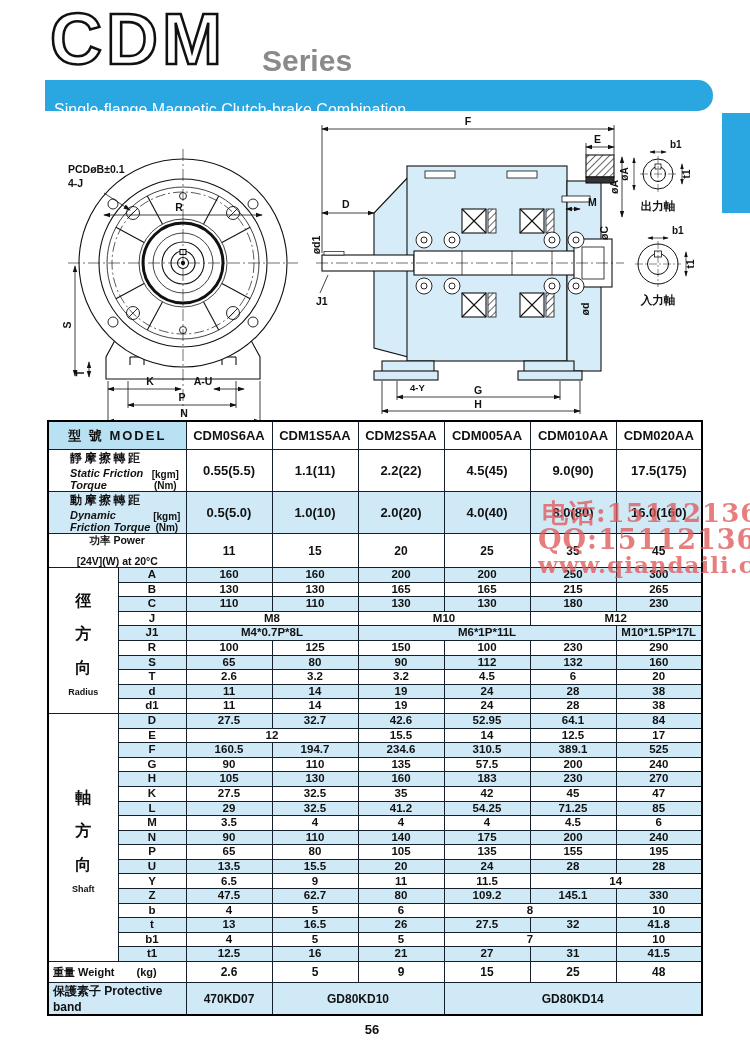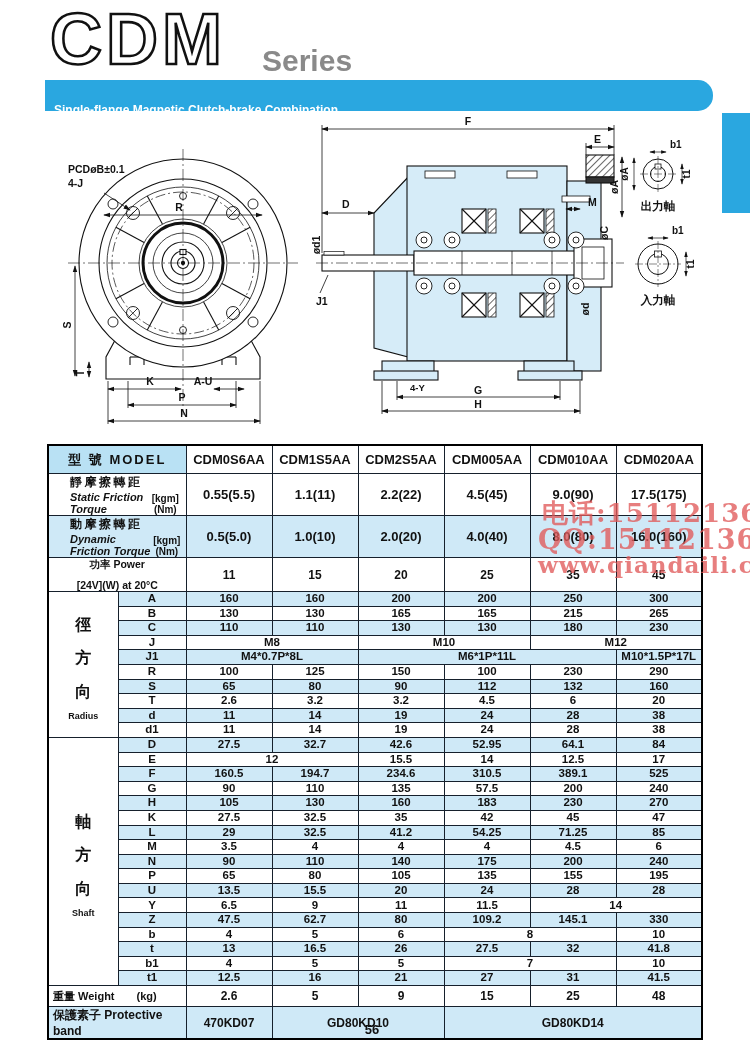--- a/index.html
+++ b/index.html
@@ -5,34 +5,34 @@
   html,body{margin:0;padding:0;background:#fff;}
   .page{position:relative;width:750px;height:1052px;background:#fff;overflow:hidden;
         font-family:"Liberation Sans",sans-serif;color:#111;}
   
   .cdm-title{position:absolute;left:50px;top:2px;font-size:72px;font-weight:700;
         letter-spacing:4px;color:#fff;-webkit-text-stroke:2.6px #111;line-height:1.05;}
   .series-sub{position:absolute;left:262px;top:44px;font-size:30px;font-weight:700;color:#8a8a8a;}
   .banner{position:absolute;left:45px;top:80px;width:668px;height:31px;background:#2aa7e0;
         border-radius:0 15px 15px 0;display:flex;align-items:center;gap:9px;padding-left:9px;box-sizing:border-box;}
   .banner .zh{font-size:21px;font-weight:700;color:#fff;letter-spacing:1px;white-space:nowrap;}
-  .banner .en{font-size:12px;font-weight:700;color:#fff;white-space:nowrap;margin-top:28px;}
+  .banner .en{font-size:16px;font-weight:400;color:#fff;white-space:nowrap;margin-top:28px;}
   .blue-tab{position:absolute;left:722px;top:113px;width:28px;height:100px;background:#2aa7e0;}
   
   svg text{font-family:"Liberation Sans",sans-serif;font-weight:700;fill:#111;}
   .drw{position:absolute;}
   
   .wm{position:absolute;color:rgba(224,90,90,0.78);font-family:"DejaVu Serif","Liberation Serif",serif;
       font-weight:700;white-space:nowrap;z-index:5;pointer-events:none;}
   .wm1{left:556px;top:466px;font-size:26px;letter-spacing:4px;}
   .wm2{left:542px;top:496px;font-size:26px;letter-spacing:1px;}
   .wm3{left:538px;top:524px;font-size:27px;letter-spacing:1px;}
   .wm4{left:538px;top:551px;font-size:23px;letter-spacing:1px;}
   
-  table.spec{position:absolute;left:47px;top:444px;border-collapse:collapse;table-layout:fixed;
+  table.spec{position:absolute;left:47px;top:420px;border-collapse:collapse;table-layout:fixed;
       border:2.5px solid #000;padding-left:16px;}
   table.spec td{border:1px solid #16202c;text-align:center;vertical-align:middle;
       padding:0;background:#fff;overflow:hidden;}
   tr.shade td{background:#cfe9f7;}
   td.c-sec{background:#fff !important;}
   tr.r-hdr td{height:27px;font-size:13px;font-weight:700;}
   td.hdr-label{background:#b9e1f4 !important;font-size:15px;font-weight:700;letter-spacing:2px;}
   tr.r-spec td{height:33px;font-size:13px;font-weight:700;}
   td.spec-label .sl{display:flex;align-items:flex-end;justify-content:space-between;padding:0 3px;margin-left:18px;}
   td.spec-label .zh{font-size:12px;font-weight:700;letter-spacing:2.5px;text-align:left;}

